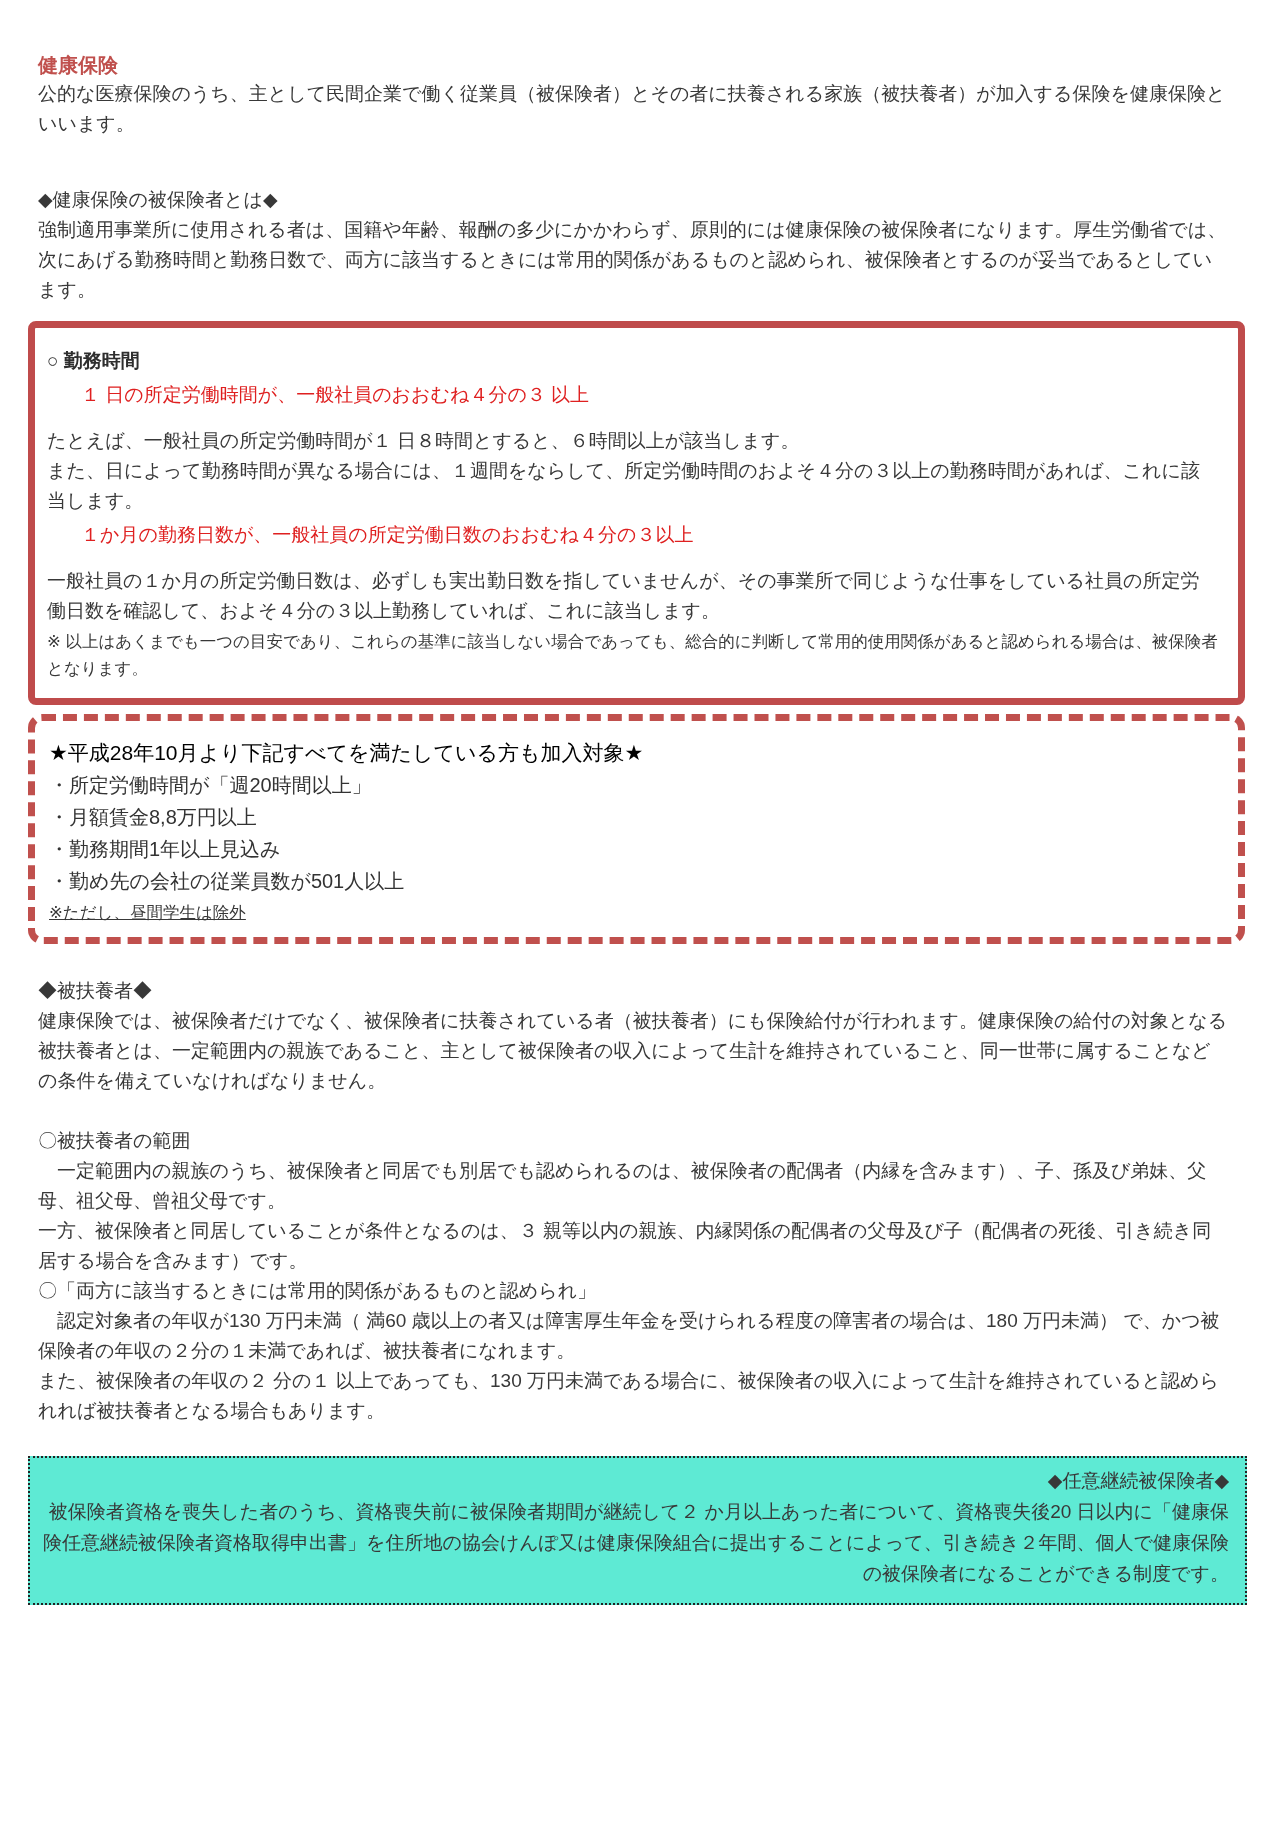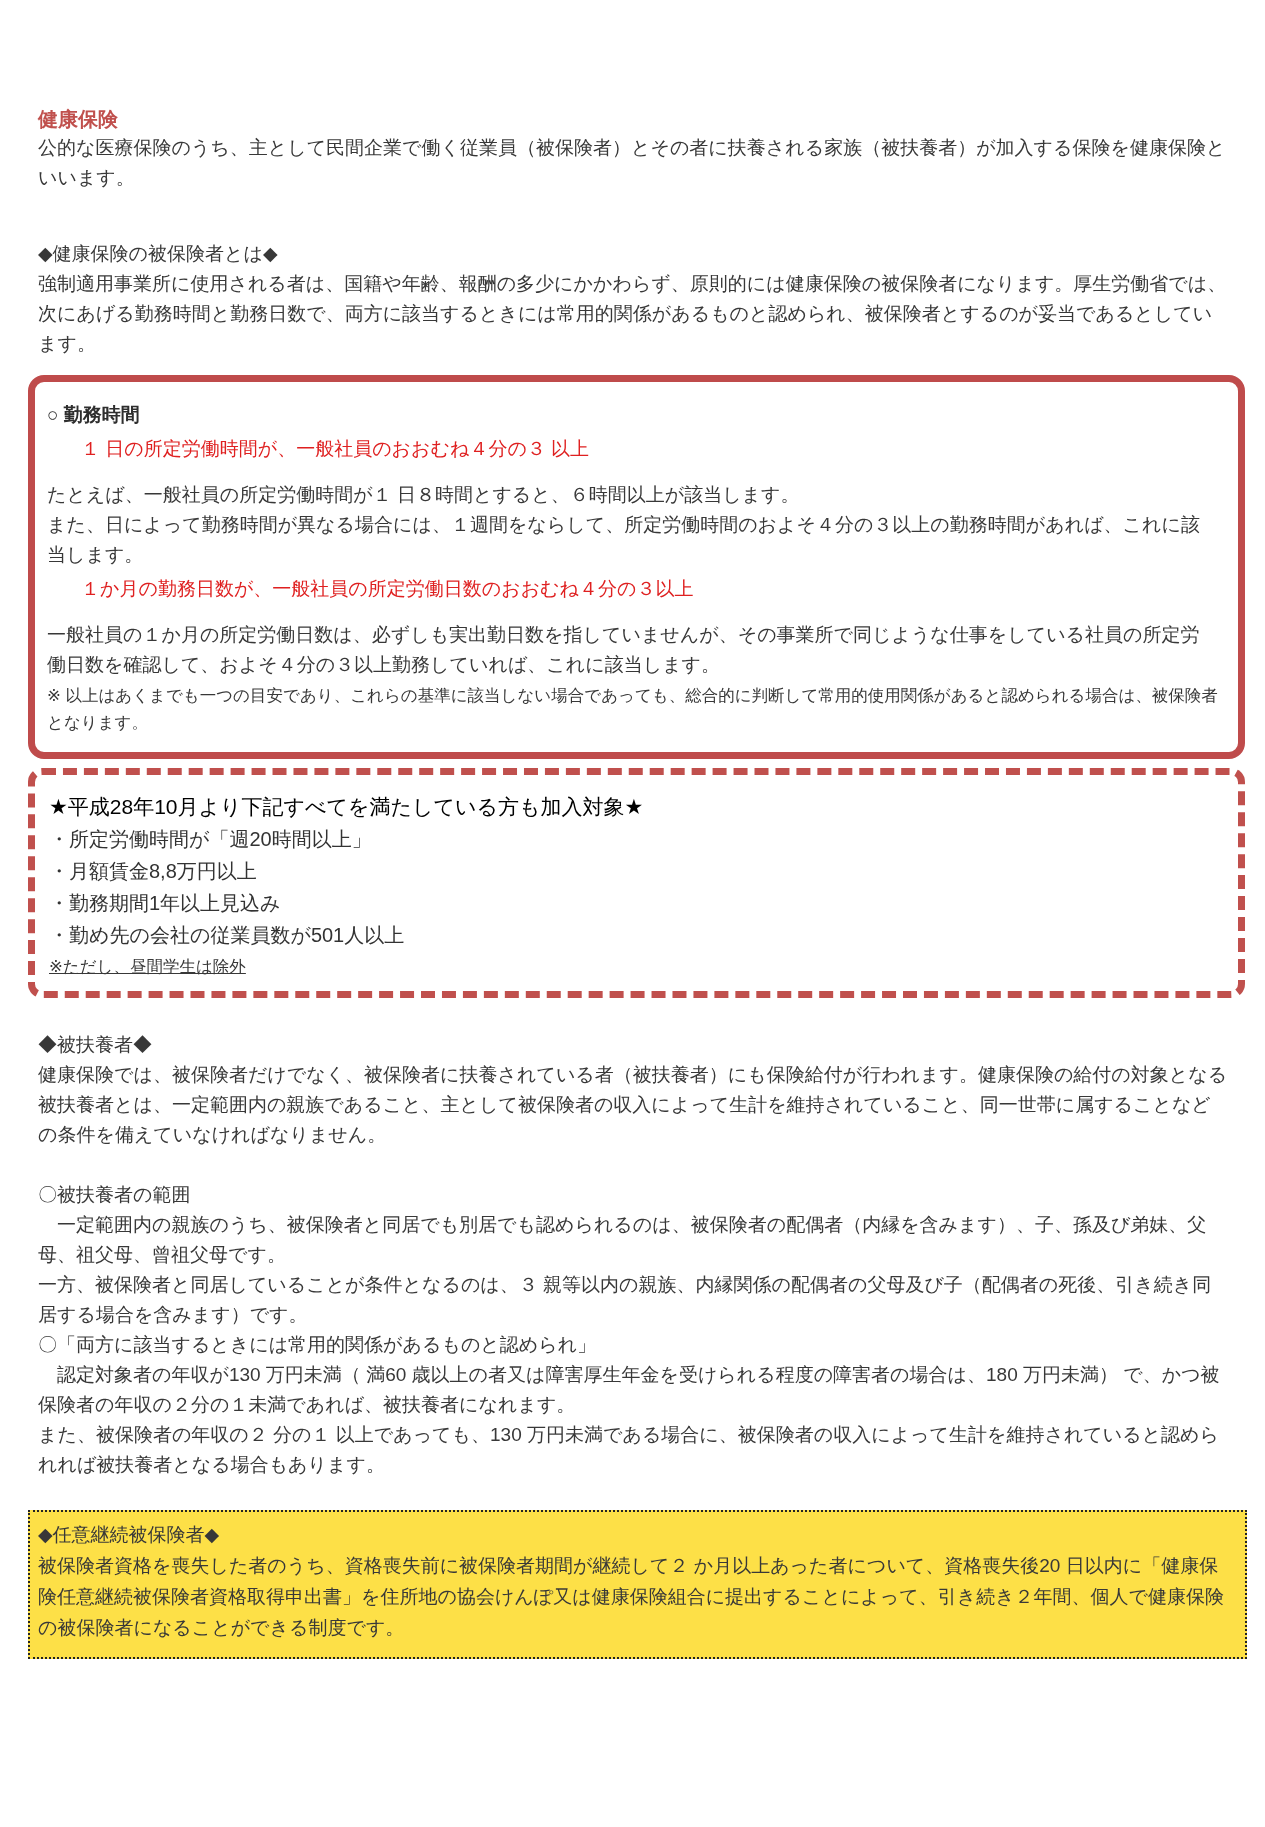--- a/index.html
+++ b/index.html
@@ -16,21 +16,21 @@
   }
   .page {
     box-sizing: border-box;
     width: 1265px;
     height: 1827px;
     padding: 0 20px 0 28px;
     overflow: hidden;
   }
   .doc-title {
     margin: 0 0 0 10px;
-    padding-top: 106px;
+    padding-top: 52px;
     font-size: 20px;
     font-weight: bold;
     color: #c0504d;
   }
   .para {
     margin: 0 0 0 10px;
     font-size: 19px;
     line-height: 30px;
     max-width: 1190px;
   }
@@ -42,21 +42,21 @@
     font-weight: normal;
   }
   .insured-heading { margin-top: 46px; }
 
   
   .criteria-box {
     box-sizing: border-box;
     margin-top: 16px;
     width: 1217px;
     border: 7px solid #bf4b4b;
-    border-radius: 16px;
+    border-radius: 8px;
     padding: 18px 20px 16px 12px;
     background: #ffffff;
   }
   .criteria-heading {
     margin: 0;
     font-size: 19px;
     font-weight: bold;
     line-height: 30px;
     color: #2e2e2e;
   }
@@ -112,21 +112,22 @@
   .dependents-heading { margin-top: 32px; font-family: Liberation Serif, serif; }
   .scope-heading { margin-top: 30px; }
 
   
   .voluntary-box {
     box-sizing: border-box;
     margin-top: 30px;
     width: 1219px;
     border: 2px dotted #222222;
     padding: 8px 16px 14px 8px;
-    background: #fde047;
+    background: #5eead4;
+    text-align: right;
   }
   .voluntary-heading {
     margin: 0;
     font-size: 19px;
     line-height: 30px;
     font-weight: normal;
   }
   .voluntary-body {
     margin: 0;
     font-size: 19px;

